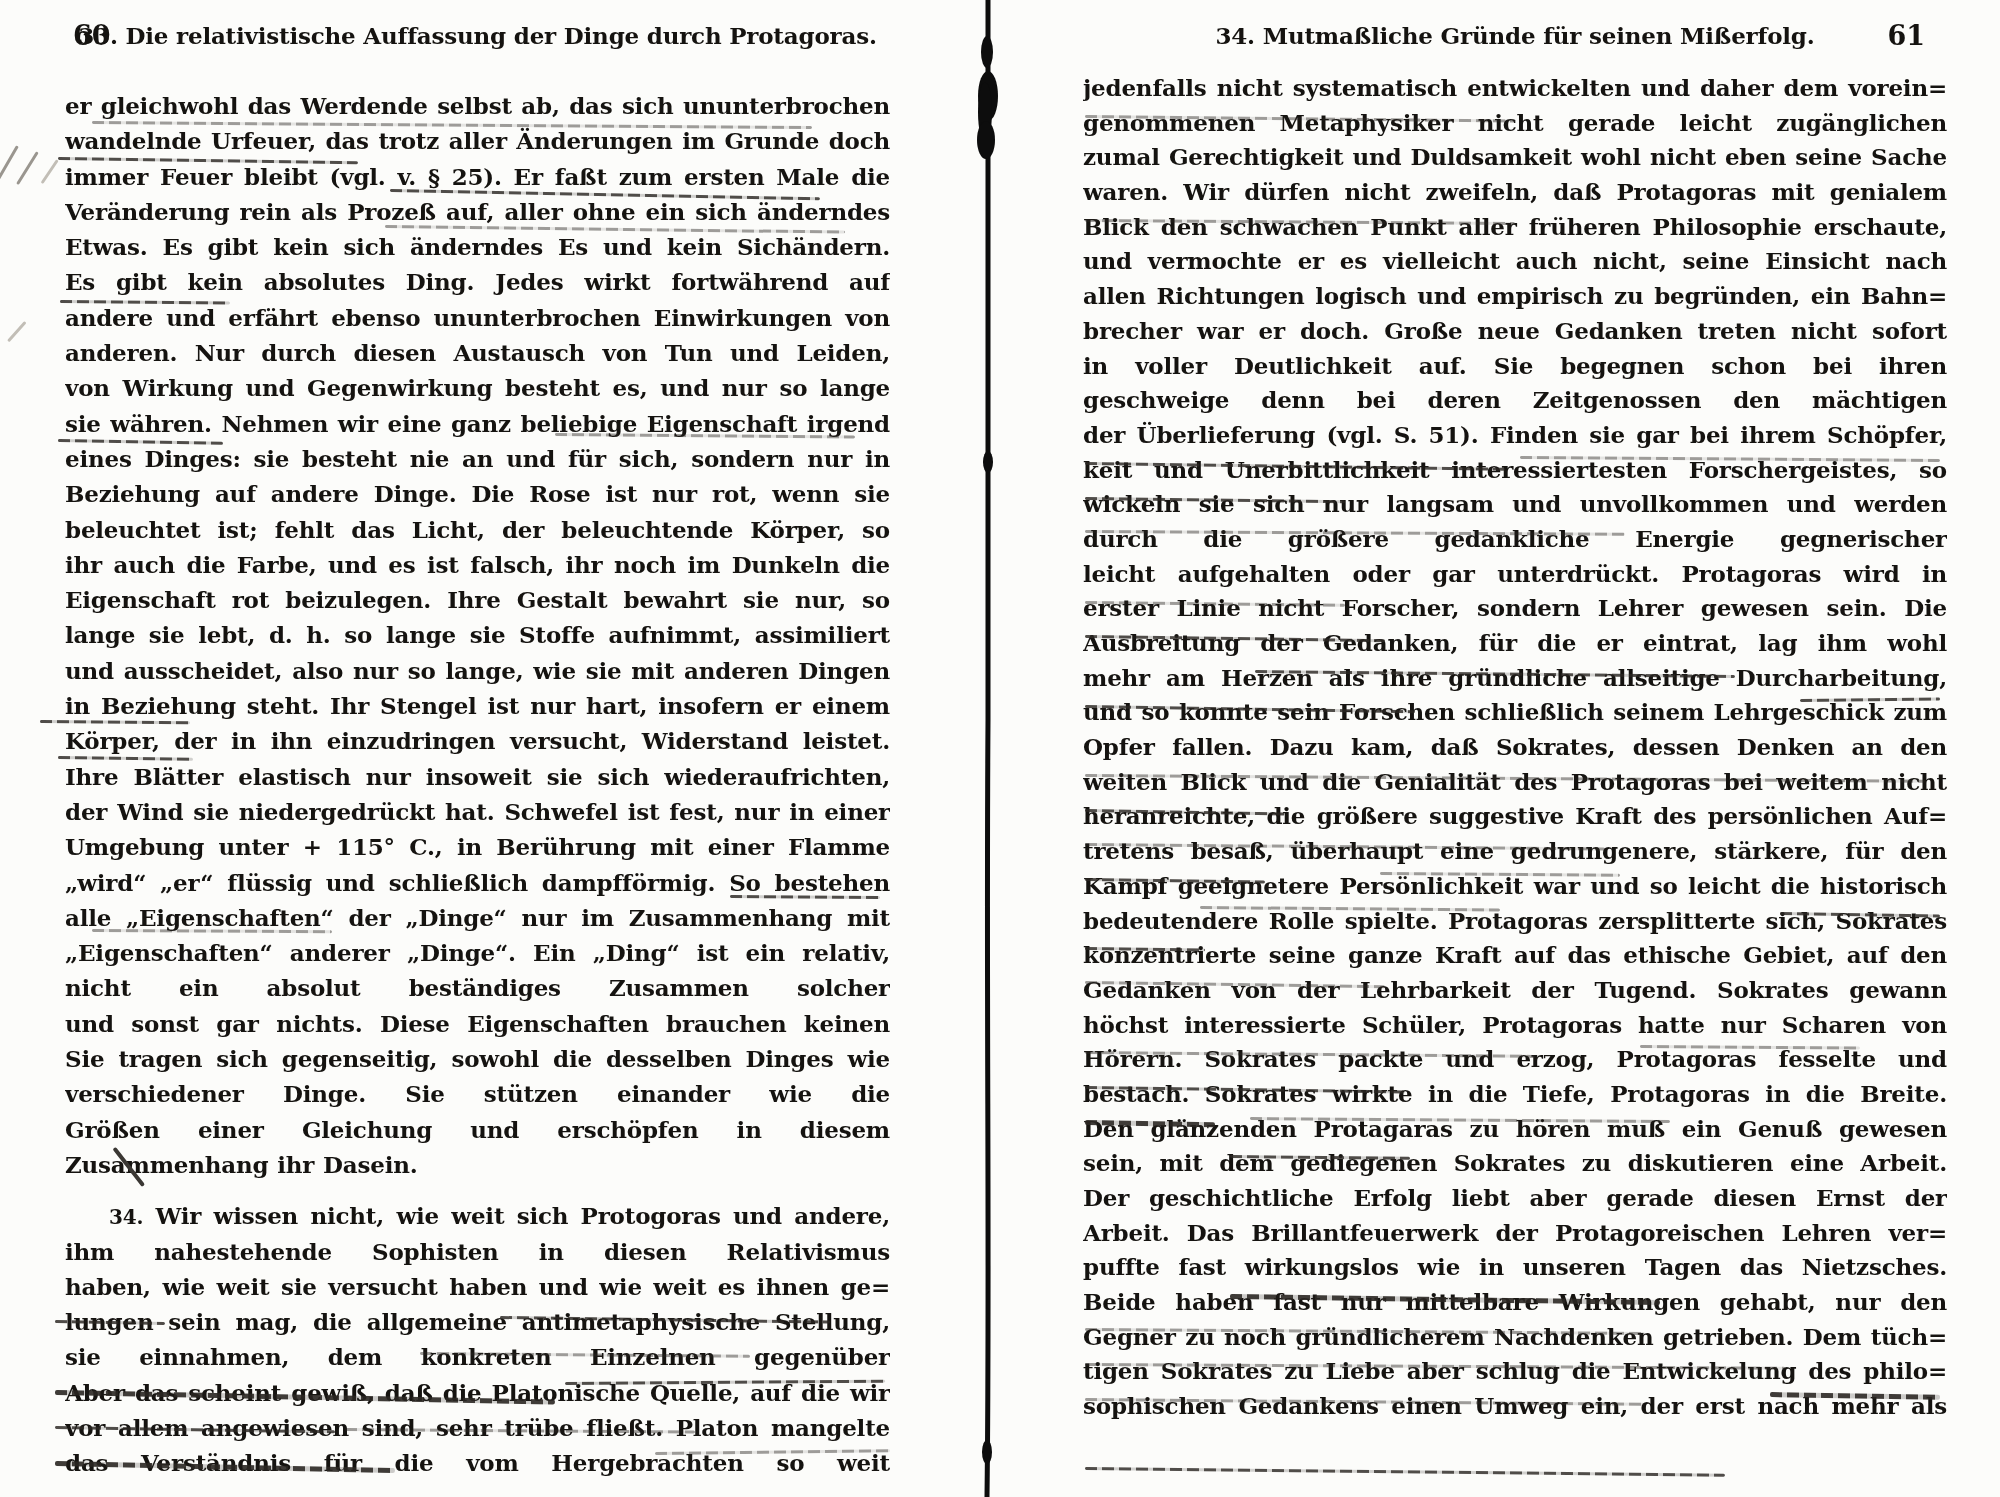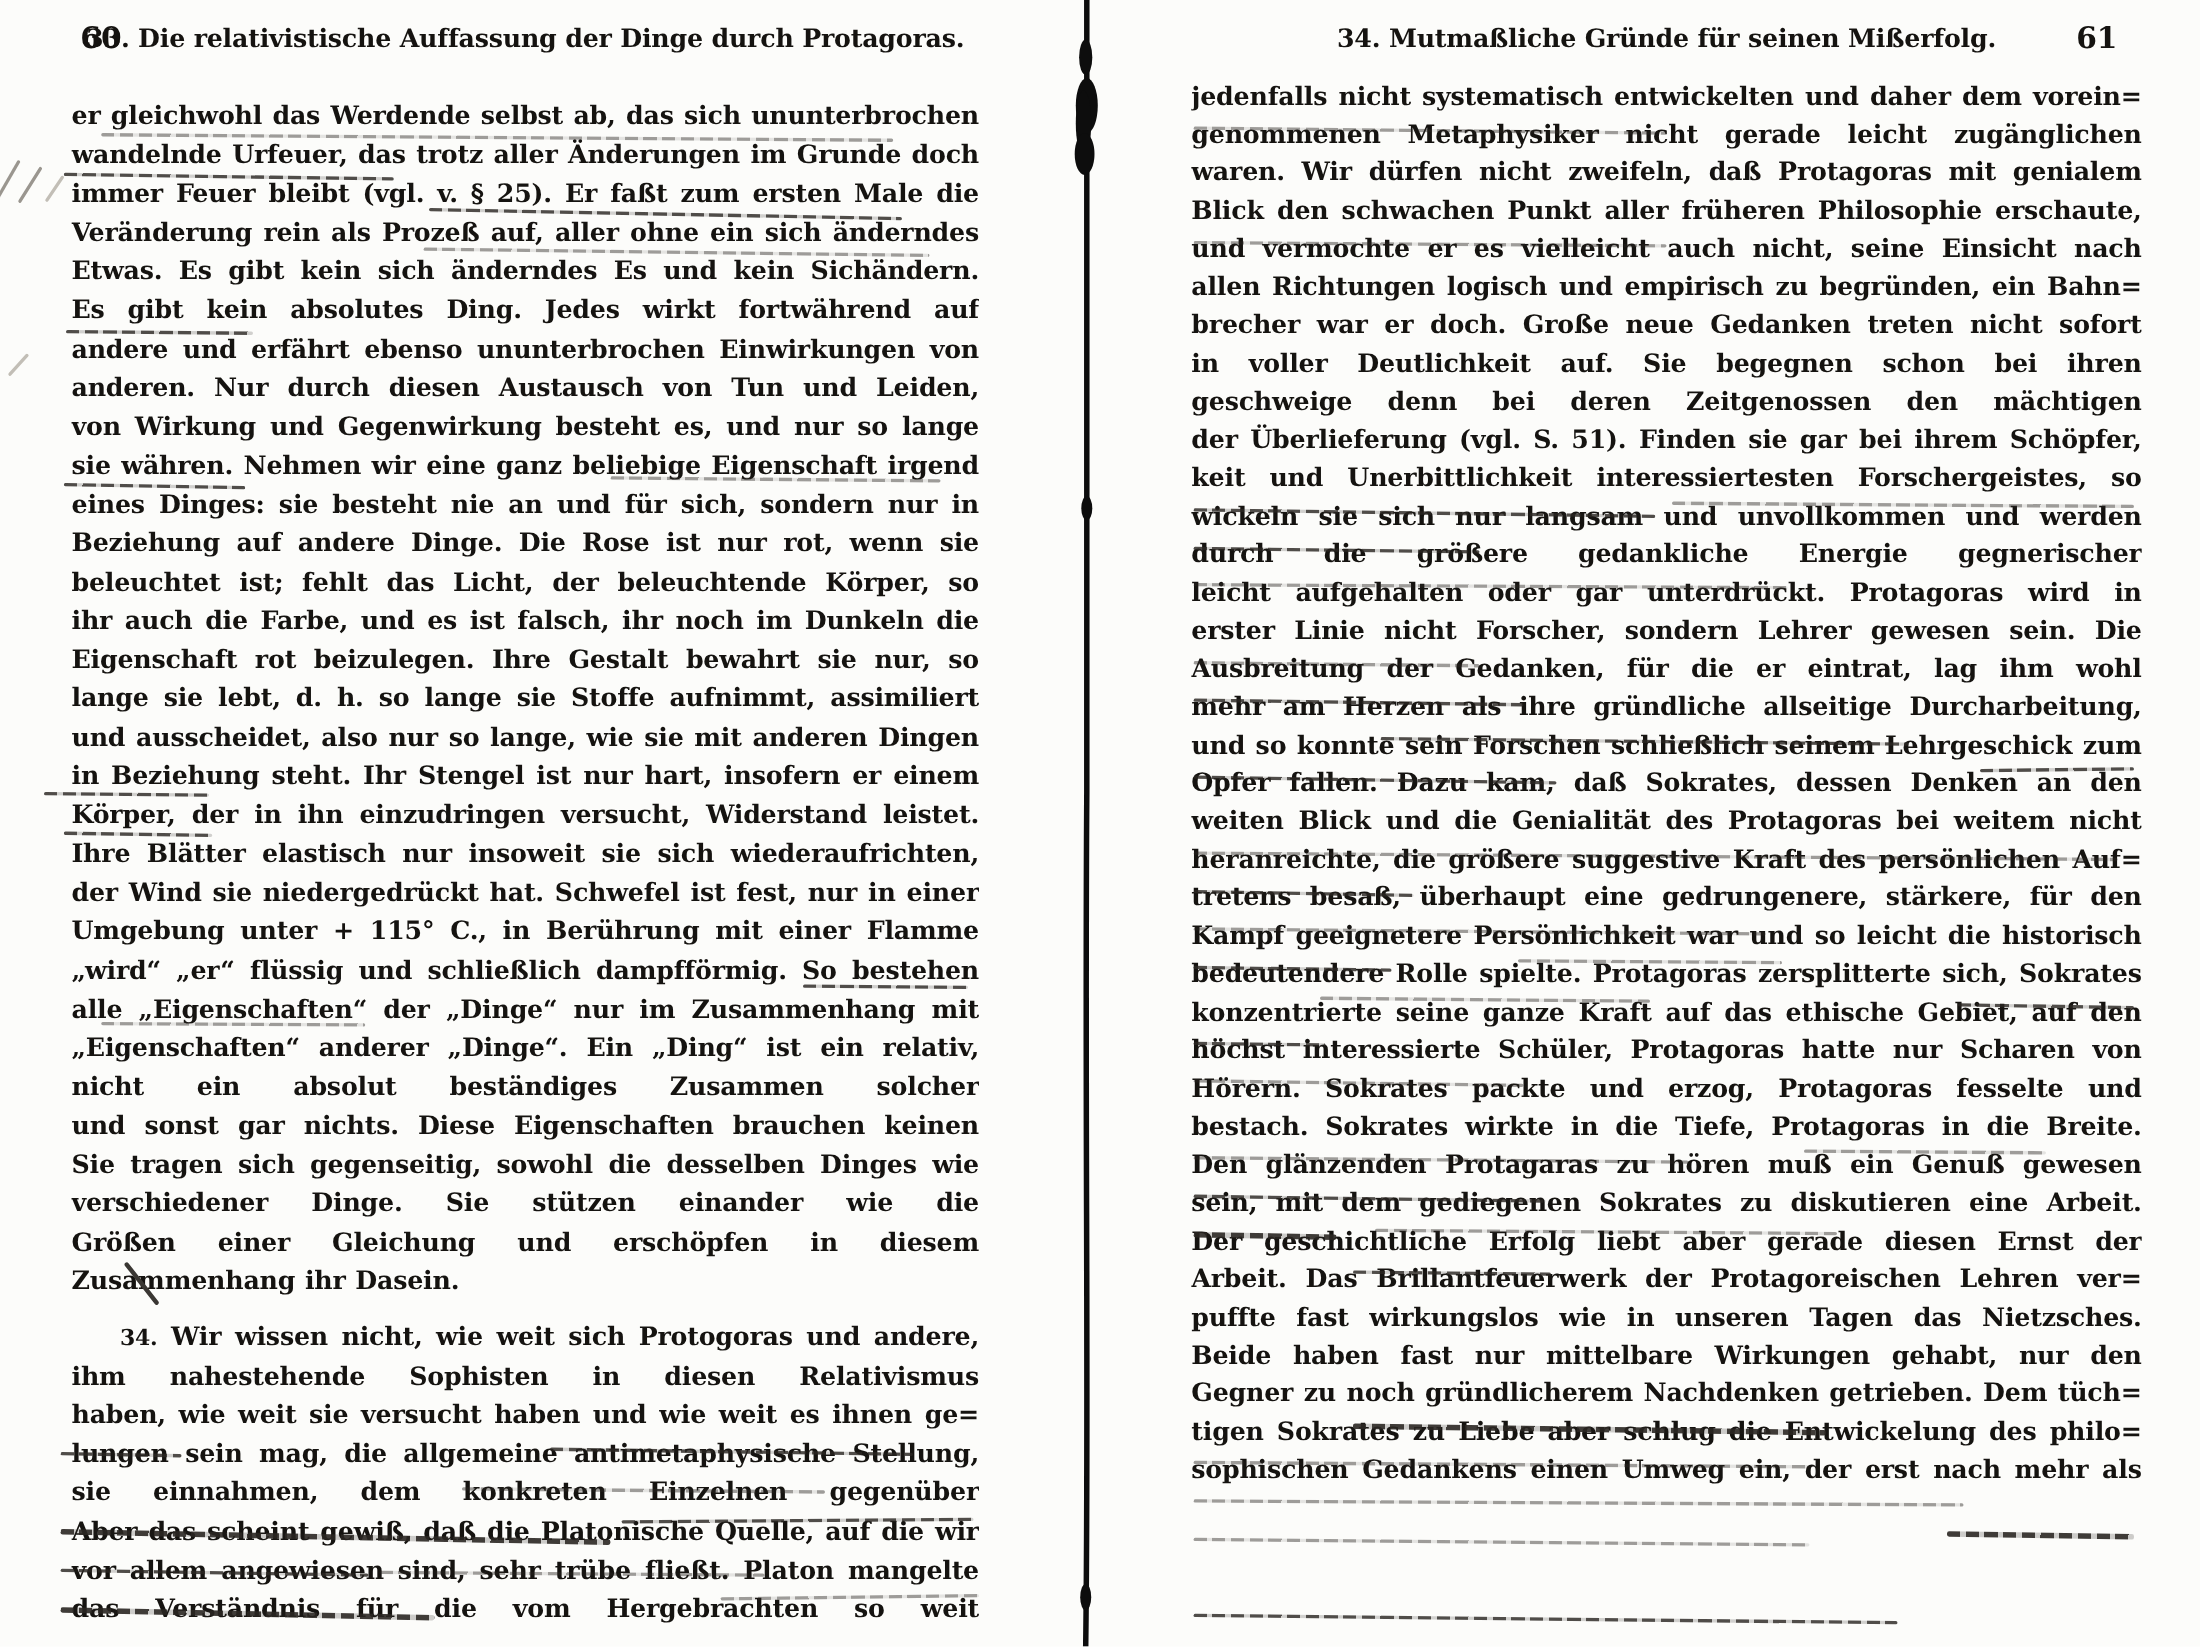--- a/index.html
+++ b/index.html
@@ -89,20 +89,21 @@
   </div>
 
   <div class="page page-right">
     <div class="pagehead">
       <span class="runhead">34. Mutmaßliche Gründe für seinen Mißerfolg.</span>
       <span class="pagenum pagenum-right">61</span>
     </div>
     <div class="pagebody" id="right-body">
         <div class="tl">jedenfalls nicht systematisch entwickelten und daher dem vorein=</div>
         <div class="tl">genommenen Metaphysiker nicht gerade leicht zugänglichen Lehren,</div>
+        <div class="tl">zumal Gerechtigkeit und Duldsamkeit wohl nicht eben seine Sache</div>
         <div class="tl">waren.  Wir dürfen nicht zweifeln, daß Protagoras mit genialem</div>
         <div class="tl">Blick den schwachen Punkt aller früheren Philosophie erschaute,</div>
         <div class="tl">und vermochte er es vielleicht auch nicht, seine Einsicht nach</div>
         <div class="tl">allen Richtungen logisch und empirisch zu begründen, ein Bahn=</div>
         <div class="tl">brecher war er doch.  Große neue Gedanken treten nicht sofort</div>
         <div class="tl">in voller Deutlichkeit auf.  Sie begegnen schon bei ihren Entdeckern,</div>
         <div class="tl">geschweige denn bei deren Zeitgenossen den mächtigen Widerständen</div>
         <div class="tl">der Überlieferung (vgl. S. 51).  Finden sie gar bei ihrem Schöpfer,</div>
         <div class="tl">keit und Unerbittlichkeit interessiertesten Forschergeistes, so ent=</div>
         <div class="tl">wickeln sie sich nur langsam und unvollkommen und werden</div>
@@ -112,20 +113,21 @@
         <div class="tl">Ausbreitung der Gedanken, für die er eintrat, lag ihm wohl</div>
         <div class="tl">mehr am Herzen als ihre gründliche allseitige Durcharbeitung,</div>
         <div class="tl">und so konnte sein Forschen schließlich seinem Lehrgeschick zum</div>
         <div class="tl">Opfer fallen.  Dazu kam, daß Sokrates, dessen Denken an den</div>
         <div class="tl">weiten Blick und die Genialität des Protagoras bei weitem nicht</div>
         <div class="tl">heranreichte, die größere suggestive Kraft des persönlichen Auf=</div>
         <div class="tl">tretens besaß, überhaupt eine gedrungenere, stärkere, für den</div>
         <div class="tl">Kampf geeignetere Persönlichkeit war und so leicht die historisch</div>
         <div class="tl">bedeutendere Rolle spielte.  Protagoras zersplitterte sich, Sokrates</div>
         <div class="tl">konzentrierte seine ganze Kraft auf das ethische Gebiet, auf den</div>
+        <div class="tl">Gedanken von der Lehrbarkeit der Tugend.  Sokrates gewann</div>
         <div class="tl">höchst interessierte Schüler, Protagoras hatte nur Scharen von</div>
         <div class="tl">Hörern.  Sokrates packte und erzog, Protagoras fesselte und</div>
         <div class="tl">bestach.  Sokrates wirkte in die Tiefe, Protagoras in die Breite.</div>
         <div class="tl">Den glänzenden Protagaras zu hören muß ein Genuß gewesen</div>
         <div class="tl">sein, mit dem gediegenen Sokrates zu diskutieren eine Arbeit.</div>
         <div class="tl">Der geschichtliche Erfolg liebt aber gerade diesen Ernst der</div>
         <div class="tl">Arbeit.  Das Brillantfeuerwerk der Protagoreischen Lehren ver=</div>
         <div class="tl">puffte fast wirkungslos wie in unseren Tagen das Nietzsches.</div>
         <div class="tl">Beide haben fast nur mittelbare Wirkungen gehabt, nur den</div>
         <div class="tl">Gegner zu noch gründlicherem Nachdenken getrieben.  Dem tüch=</div>

